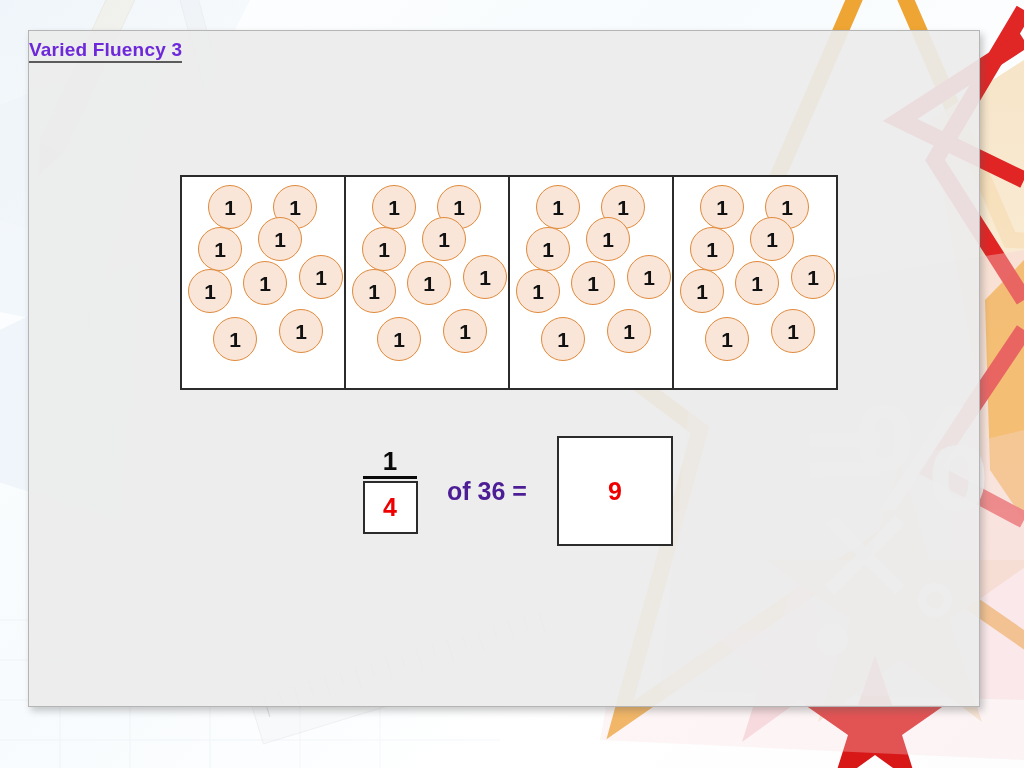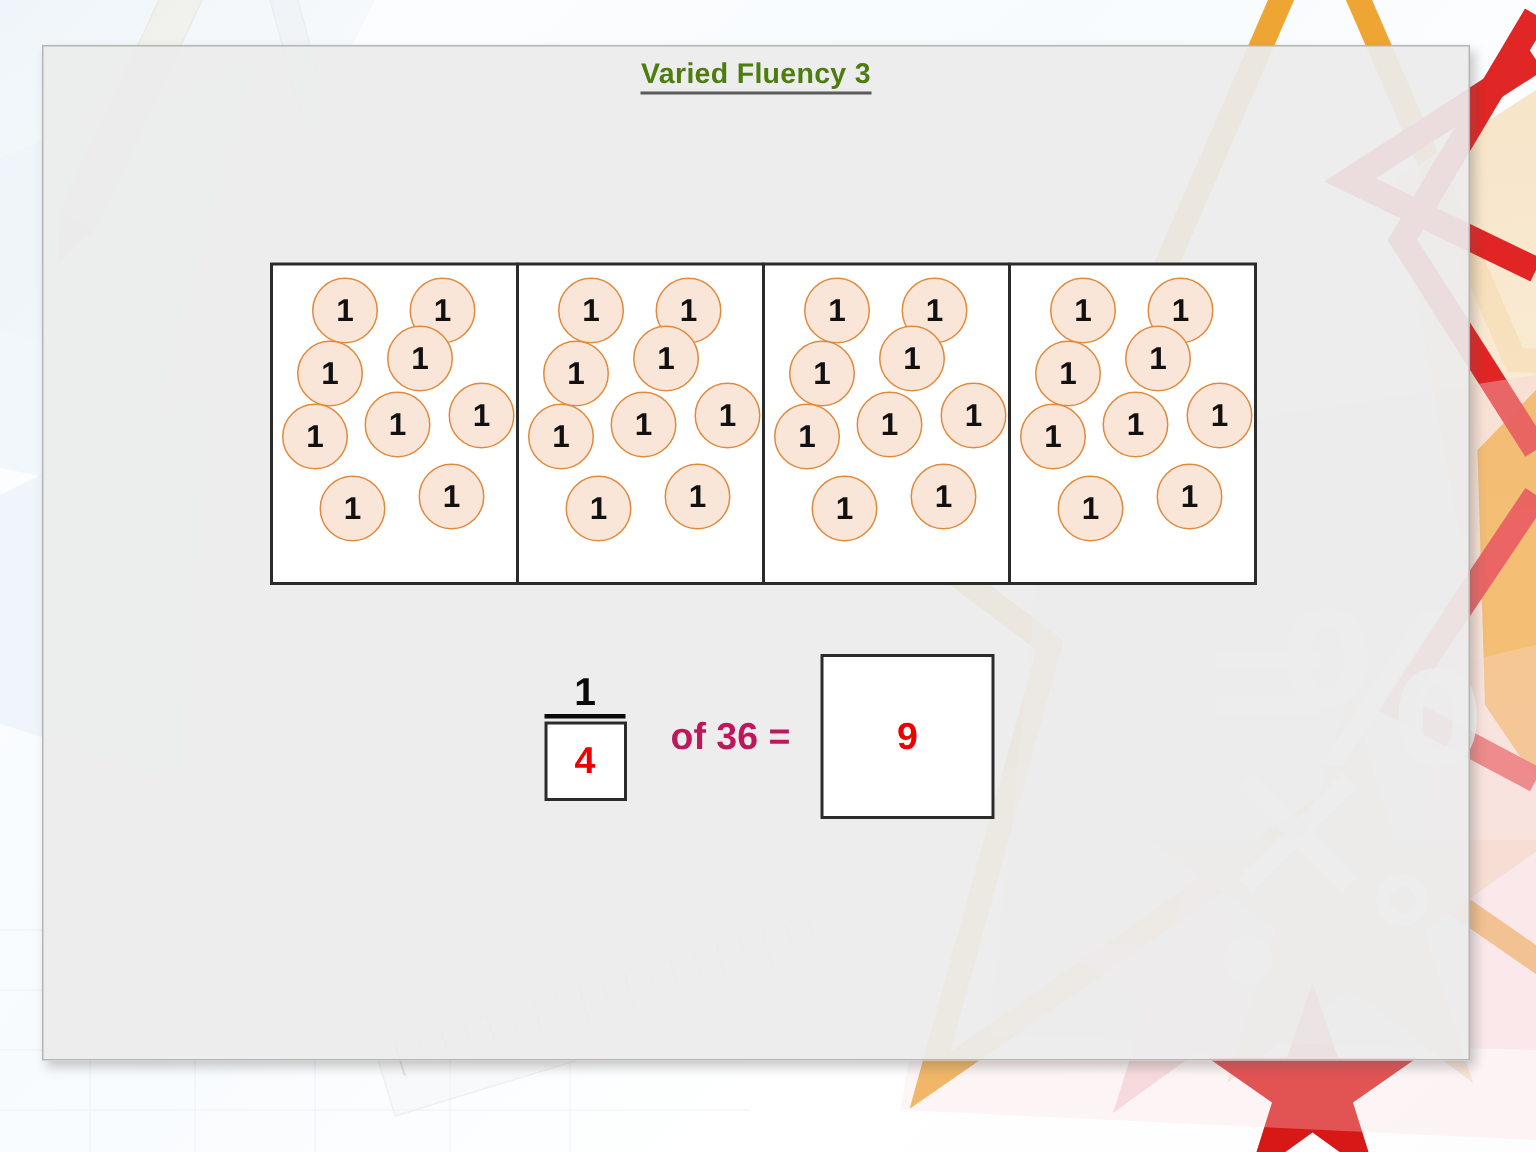--- a/index.html
+++ b/index.html
@@ -43,24 +43,24 @@
     box-sizing: border-box;
     overflow: hidden;
   }
 
   
   #slide-title {
     position: absolute;
     left: 0;
     right: 0;
     top: 8px;
-    text-align: center;
+    text-align: left;
     font-size: 19px;
     font-weight: bold;
-    color: #4d7c0f;
+    color: #6d28d9;
     letter-spacing: 0.2px;
   }
   #slide-title span {
     border-bottom: 2px solid #5b5b5b;
     padding-bottom: 1px;
   }
 
   
   #instruction {
     position: absolute;
@@ -150,22 +150,22 @@
   }
   .red-answer {
     font-size: 25px;
     font-weight: bold;
     color: #ee0000;
     line-height: 1;
   }
   #of-text {
     font-size: 25px;
     font-weight: bold;
-    color: #be185d;
-    margin-right: 20px;
+    color: #4c1d95;
+    margin-right: 30px;
     white-space: nowrap;
   }
   #answer-box {
     width: 116px;
     height: 110px;
     background: #ffffff;
     border: 2px solid #2b2b2b;
     box-sizing: border-box;
     display: flex;
     align-items: center;

